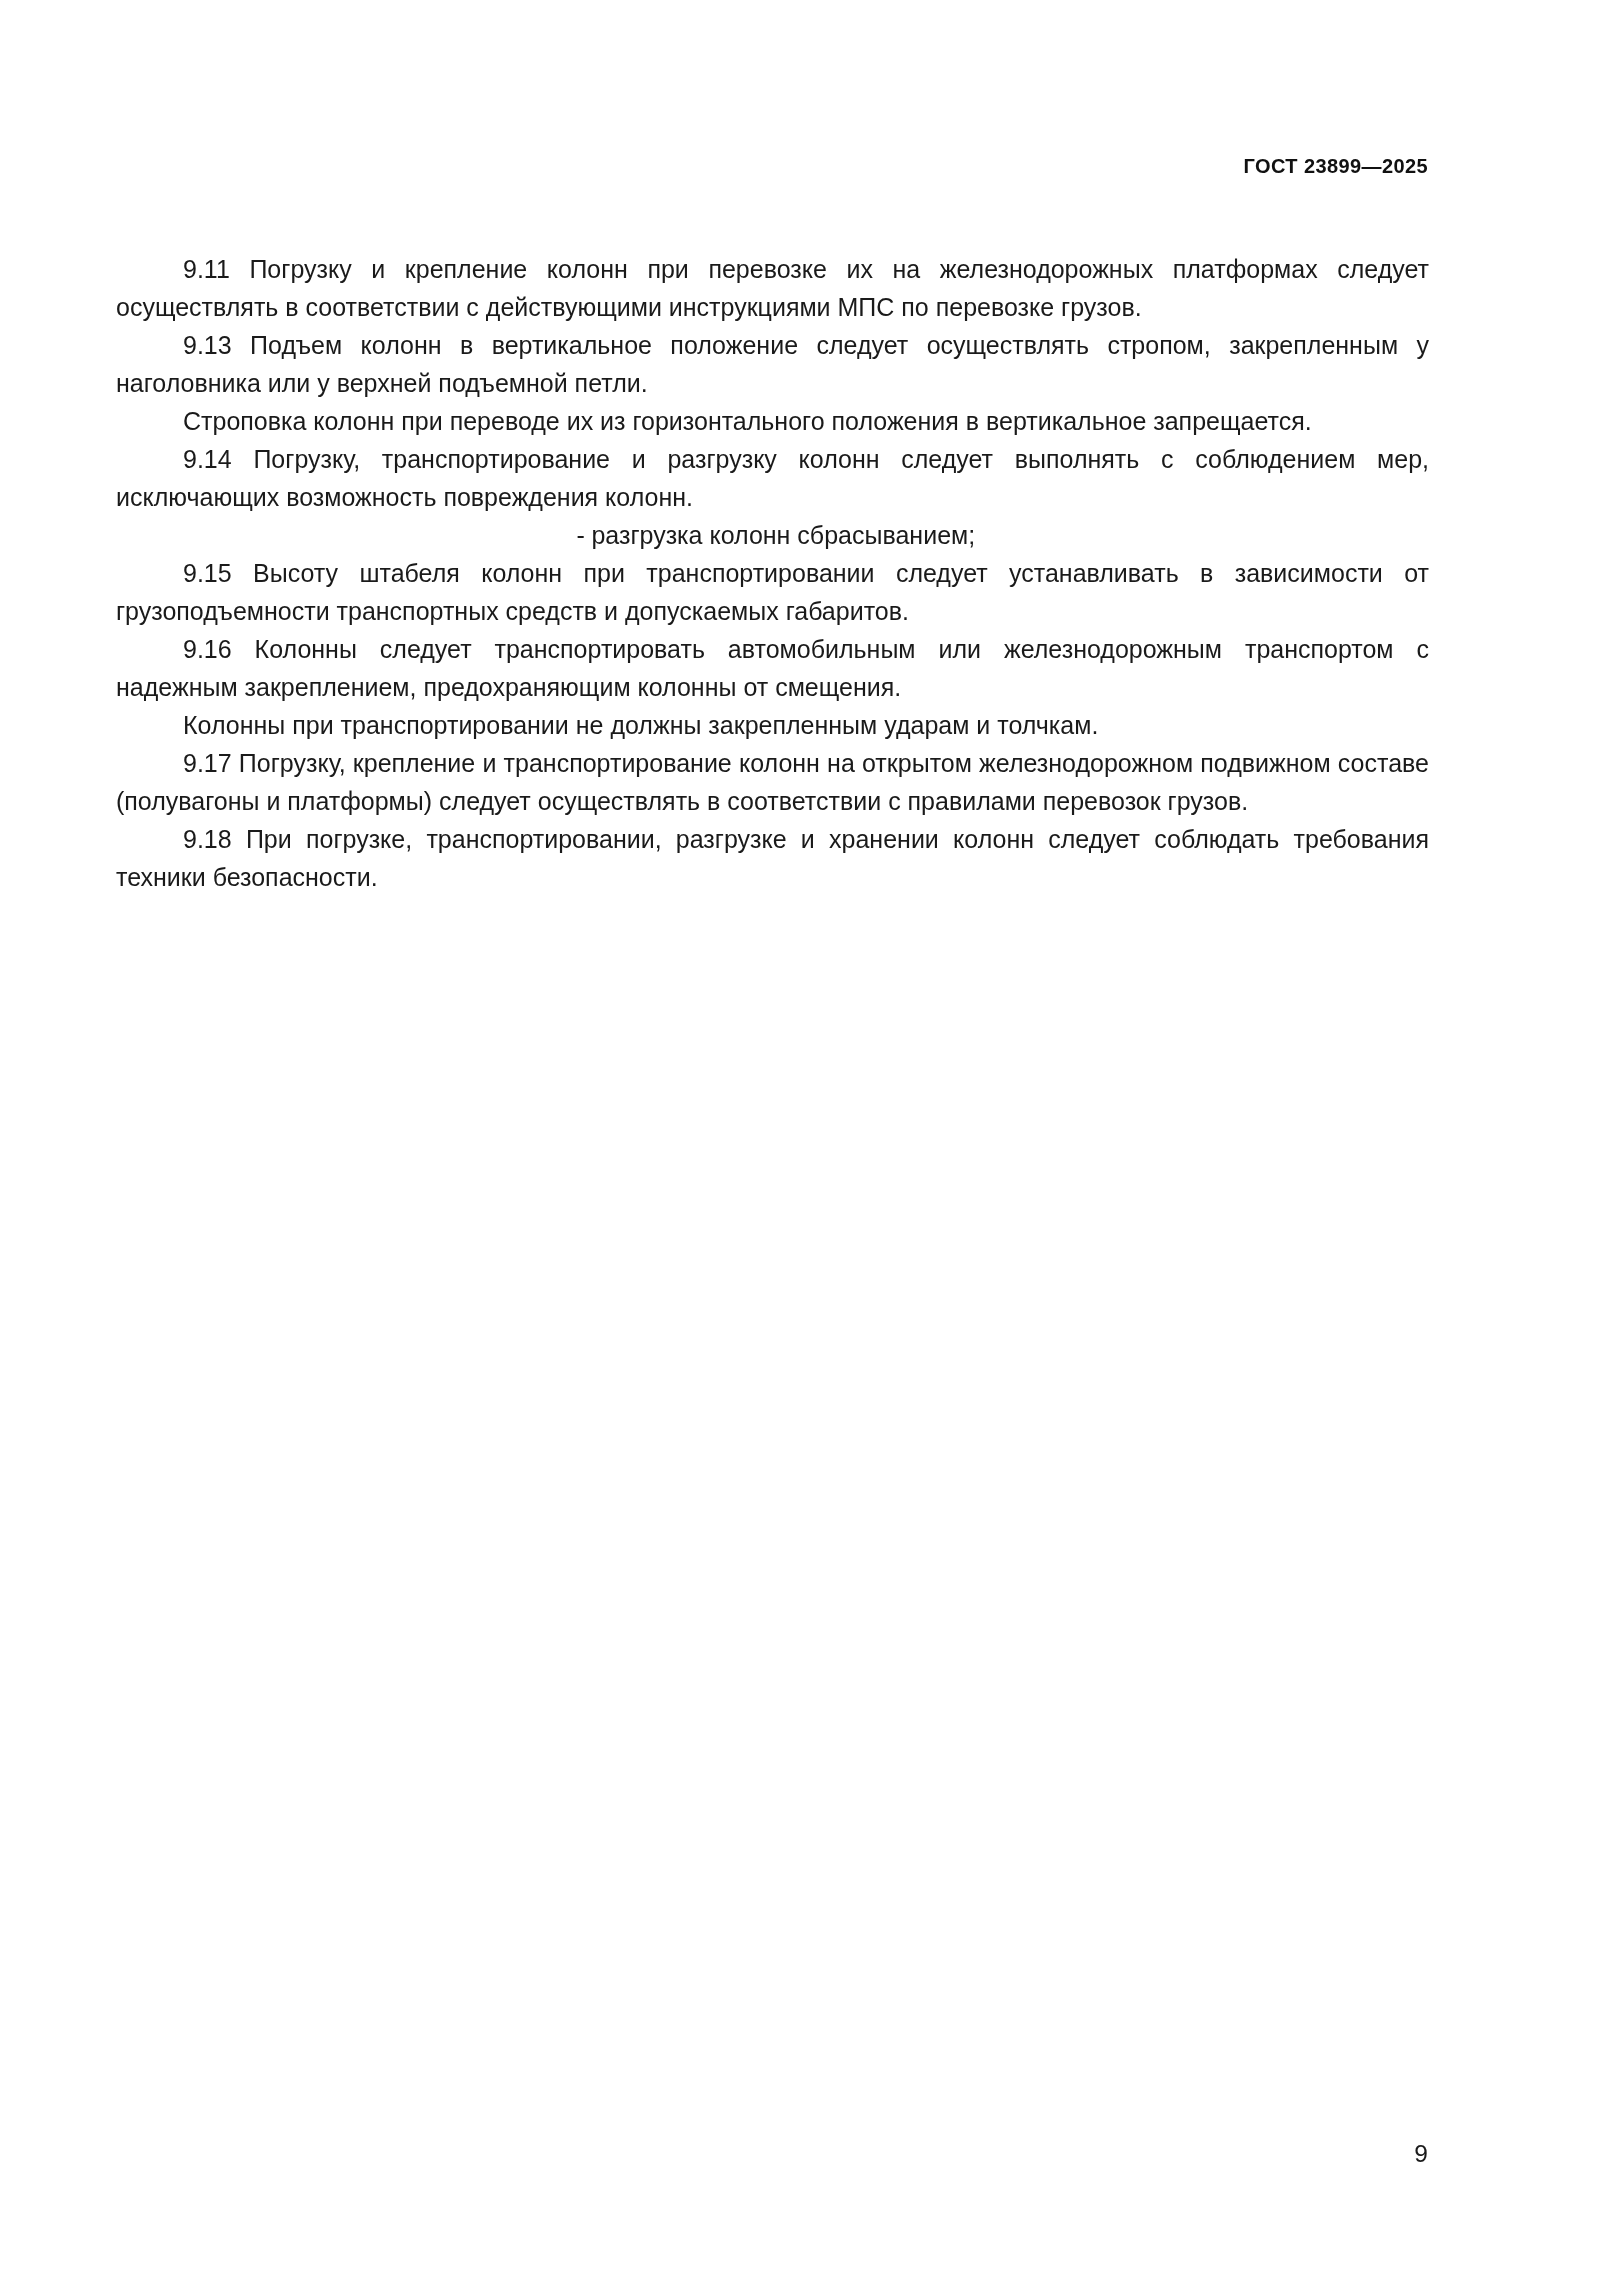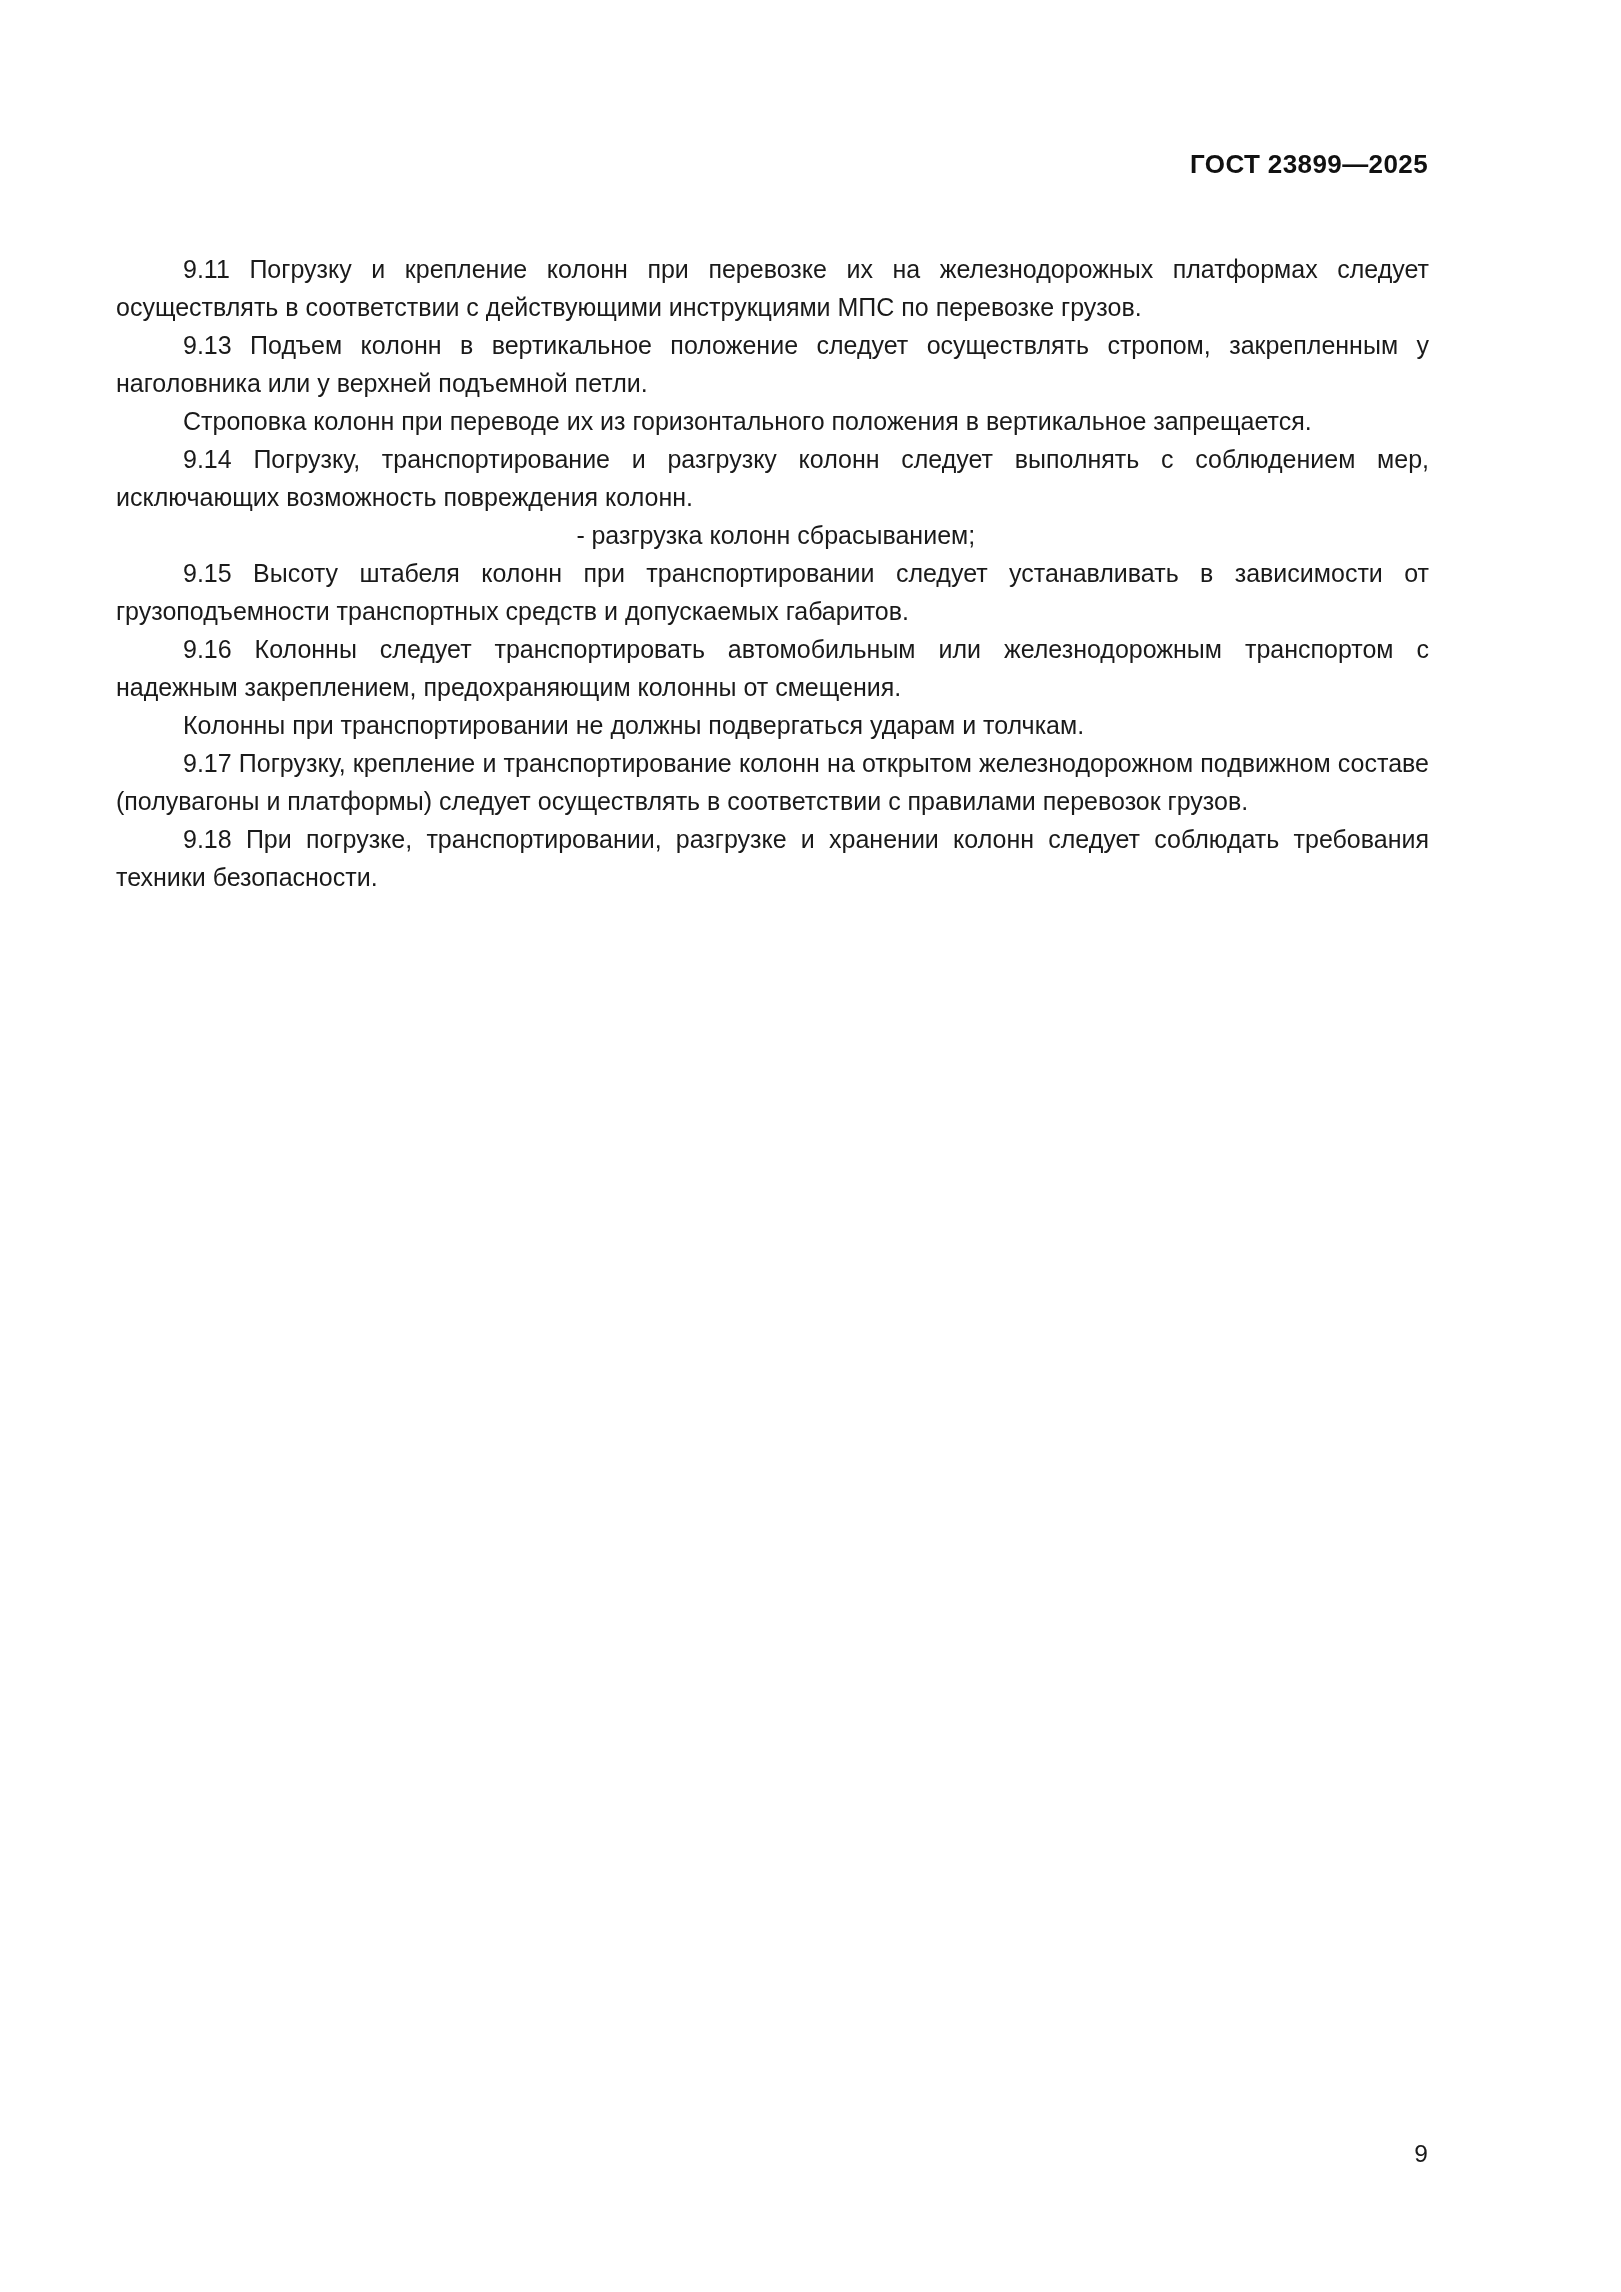--- a/index.html
+++ b/index.html
@@ -14,23 +14,23 @@
     height: 2293px;
     background: #ffffff;
     overflow: hidden;
     font-family: "Liberation Sans", sans-serif;
     color: #1a1a1a;
     box-sizing: border-box;
   }
   
   .running-header {
     position: absolute;
-    top: 149px;
+    top: 155px;
     right: 193px;
-    font-size: 26px;
+    font-size: 20px;
     font-weight: bold;
     letter-spacing: 0.4px;
     color: #111111;
     white-space: nowrap;
   }
   
   .body-text {
     position: absolute;
     top: 218px;
     left: 116px;
@@ -94,21 +94,21 @@
 
     <p class="dash-item">
       <span class="dash">-</span><span>разгрузка колонн сбрасыванием;</span>
     </p>
 
 
     <p class="para indent">9.15  Высоту штабеля колонн при транспортировании следует устанавливать в зависимости от грузоподъемности транспортных средств и допускаемых габаритов.</p>
 
     <p class="para indent">9.16  Колонны следует транспортировать автомобильным или железнодорожным транспортом с надежным закреплением, предохраняющим колонны от смещения.</p>
 
-    <p class="para indent last-line-left">Колонны при транспортировании не должны подвергаться ударам и толчкам.</p>
+    <p class="para indent last-line-left">Колонны при транспортировании не должны закрепленным ударам и толчкам.</p>
 
     <p class="para indent">9.17  Погрузку, крепление и транспортирование колонн на открытом железнодорожном подвижном составе (полувагоны и платформы) следует осуществлять в соответствии с правилами перевозок грузов.</p>
 
     <p class="para indent">9.18  При погрузке, транспортировании, разгрузке и хранении колонн следует соблюдать требования техники безопасности.</p>
 
   </div>
 
   <div class="folio">9</div>
 
 </div>

